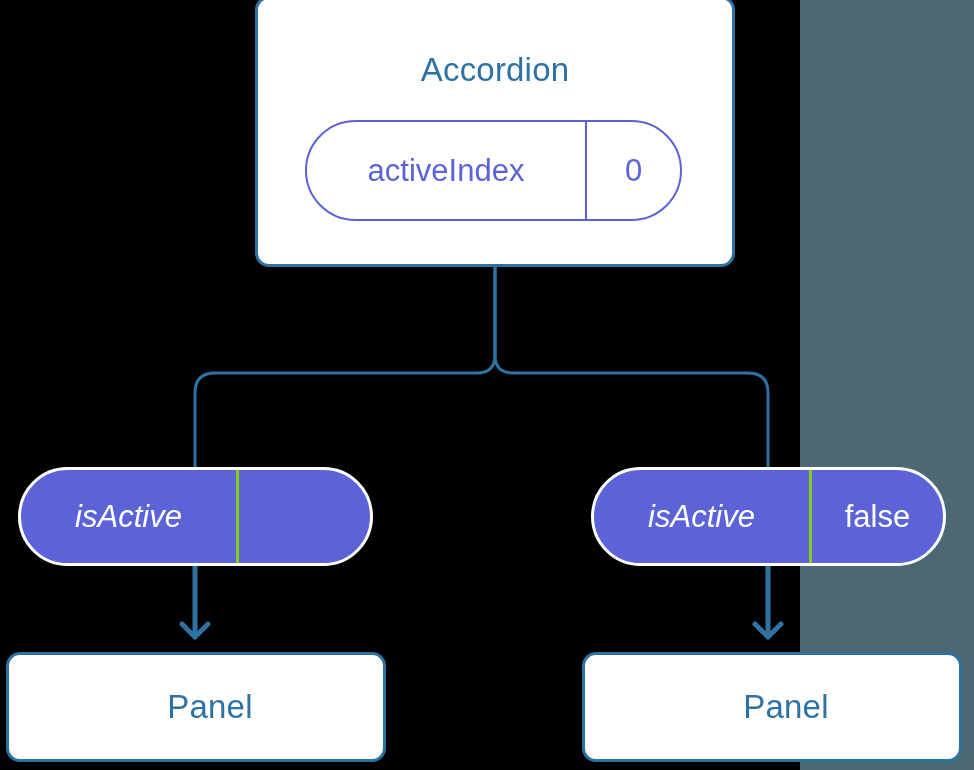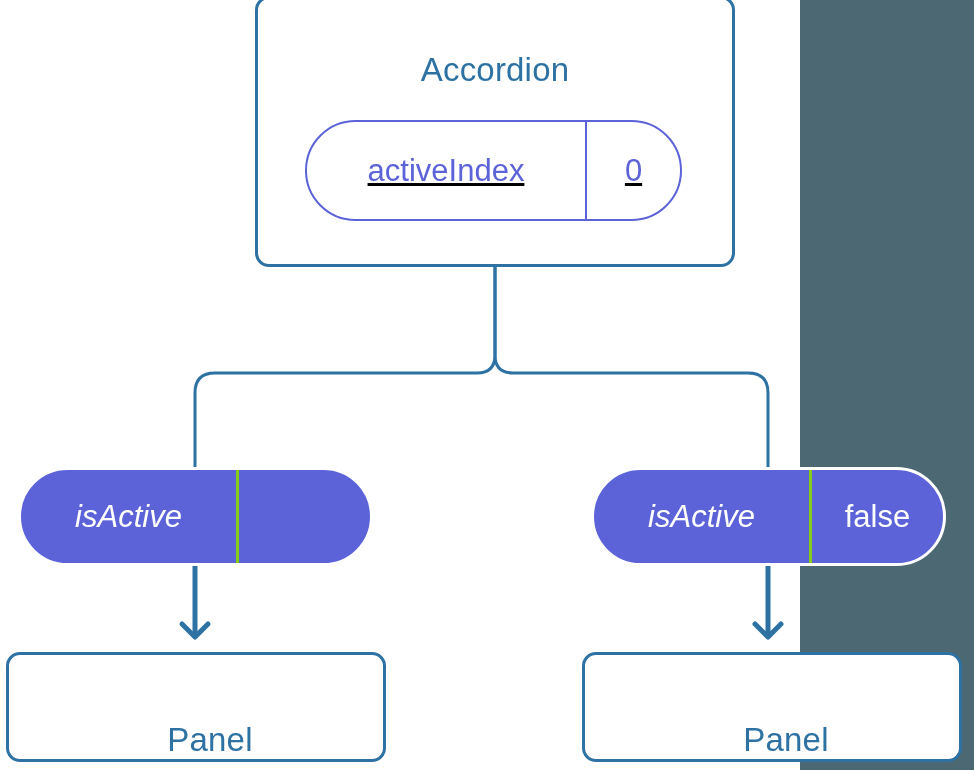--- a/index.html
+++ b/index.html
@@ -14,21 +14,21 @@
     overflow: hidden;
     font-family: "Liberation Sans", sans-serif;
     -webkit-font-smoothing: antialiased;
   }
 
   #stage {
     position: absolute;
     inset: 0;
     width: 800px;
     height: 770px;
-    background: #ffffff;
+    background: #000000;
   }
 
   
   #connectors {
     position: absolute;
     left: 0;
     top: 0;
     width: 974px;
     height: 770px;
     pointer-events: none;
@@ -62,21 +62,21 @@
     justify-content: flex-start;
   }
   #accordion-box .comp-title {
     margin-top: 52px;
   }
 
   
   .panel-box {
     top: 652px;
     height: 110px;
-    justify-content: flex-end;
+    justify-content: center;
     padding-left: 28px;
   }
   #panel-left  { left: 6px;   width: 380px; }
   #panel-right { left: 582px; width: 380px; }
 
   
   .pill {
     position: absolute;
     box-sizing: border-box;
     display: flex;
@@ -90,21 +90,20 @@
     align-items: center;
     justify-content: center;
     white-space: nowrap;
     font-size: 31px;
   }
 
   
   .pill-outline {
     border: 2px solid #5c63d8;
     background: transparent;
-    text-decoration: underline;
   }
   .pill-outline .pill-key,
   .pill-outline .pill-val {
     color: #5c63d8;
   }
   .pill-outline .pill-key {
     border-right: 2px solid #5c63d8;
   }
 
   #pill-active-index {

